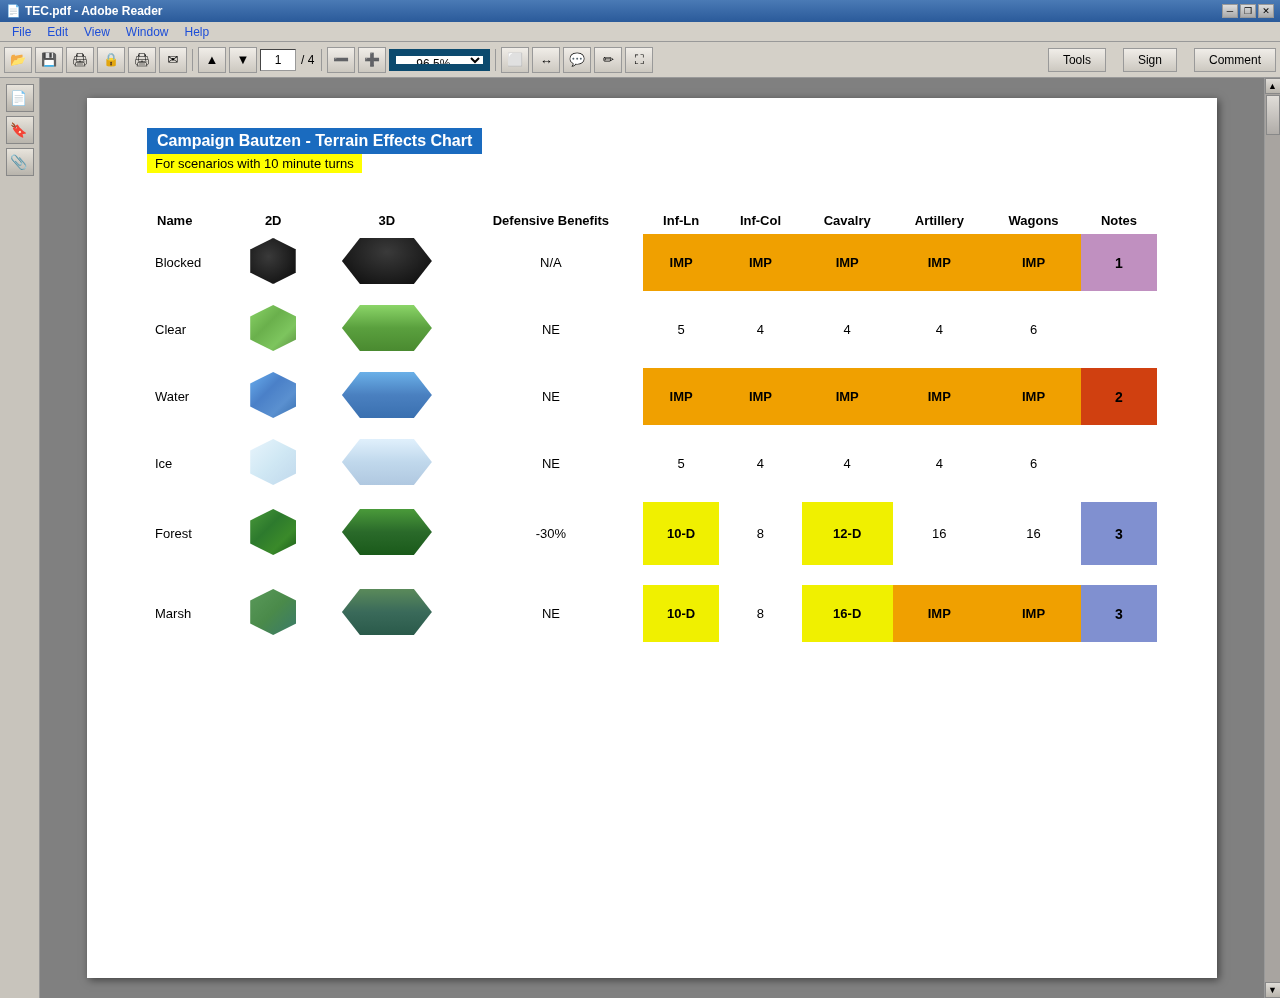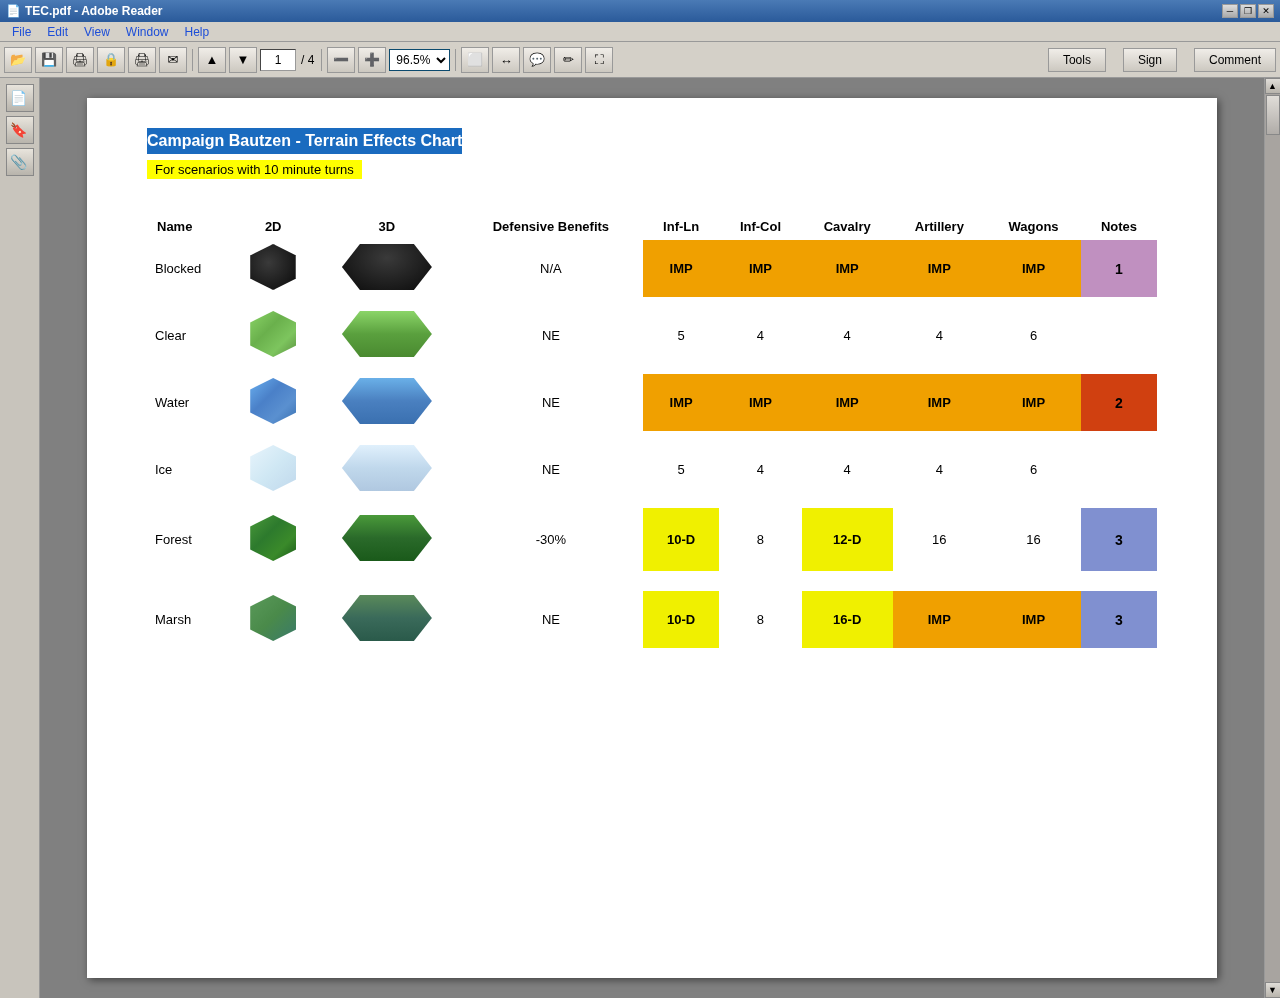--- a/index.html
+++ b/index.html
@@ -54,21 +54,21 @@
       background: linear-gradient(to bottom, #f0ede8, #ccc8c0);
       border: 1px solid #999;
       display: flex; align-items: center; justify-content: center;
       cursor: pointer; font-size: 13px;
     }
     .tb-sep { width: 1px; background: #999; height: 22px; margin: 0 2px; }
     .tb-input {
       width: 36px; height: 22px; border: 1px inset #999; text-align: center; font-size: 12px; background: white;
     }
     .tb-label { font-size: 12px; padding: 0 2px; }
-    .tb-select { height: 22px; border: 1px solid #0c4a6e; font-size: 12px; background: white; padding: 0 2px; }
+    .tb-select { height: 22px; border: 7px solid #0c4a6e; font-size: 12px; background: white; padding: 0 16px; }
 
     .right-tools {
       margin-left: auto;
       display: flex;
       gap: 17px;
     }
     .right-tool-btn {
       padding: 4px 14px;
       background: linear-gradient(to bottom, #f0ede8, #ccc8c0);
       border: 1px solid #999;
@@ -134,22 +134,21 @@
     .scroll-track { flex: 1; background: #a8a4a0; width: 16px; }
     .scroll-thumb { width: 14px; height: 40px; background: linear-gradient(to bottom, #e0ddd8, #b0aca8); border: 1px solid #888; margin: 1px; cursor: pointer; }
 
     
     .doc-title {
       display: inline-block;
       background: #1a6bbf;
       color: white;
       font-weight: bold;
       font-size: 16px;
-      padding: 4px 0;
-      margin-bottom: 6px;
+      padding: 4px 10px;
     }
     .doc-subtitle {
       display: inline-block;
       background: #ffff00;
       color: black;
       font-size: 13px;
       padding: 2px 8px;
       margin-bottom: 20px;
     }
 

